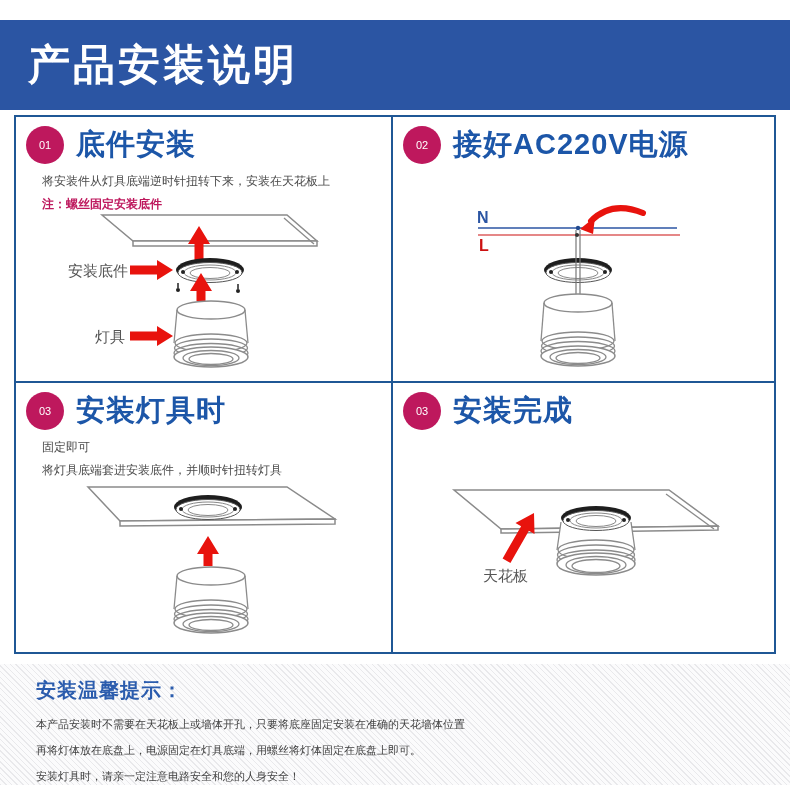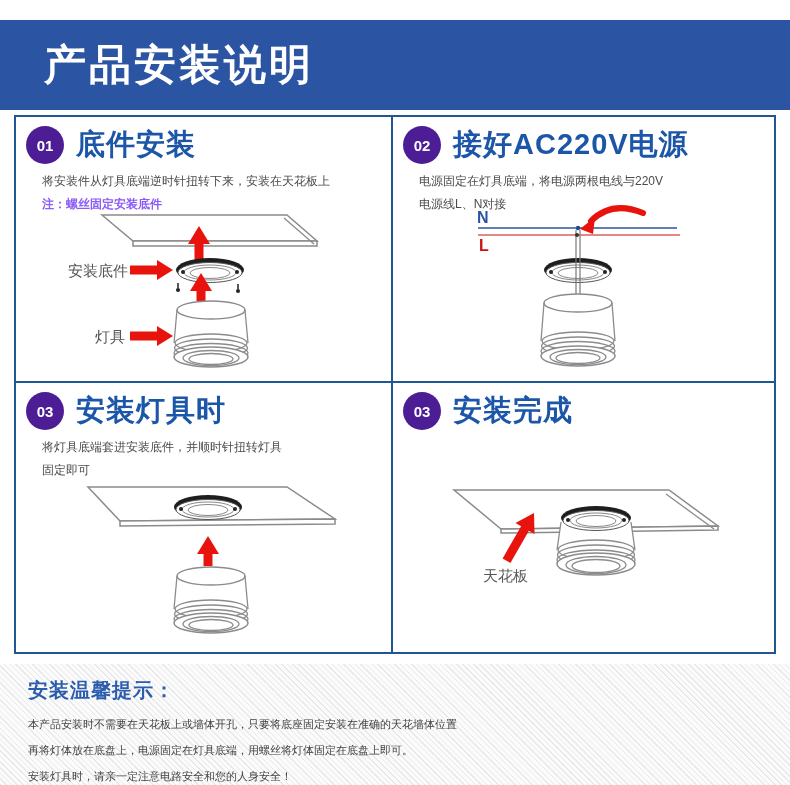--- a/index.html
+++ b/index.html
@@ -5,56 +5,56 @@
   html,body{margin:0;padding:0;}
   body{
     width:790px;height:785px;position:relative;background:#ffffff;
     font-family:"Liberation Sans","DejaVu Sans",sans-serif;
     overflow:hidden;
   }
   .header{
     position:absolute;left:0;top:20px;width:790px;height:90px;
     background:#2b55a3;color:#ffffff;
     font-size:42px;font-weight:bold;letter-spacing:3px;
-    line-height:90px;padding-left:44px;box-sizing:border-box;
+    line-height:90px;padding-left:28px;box-sizing:border-box;
   }
   .grid{
     position:absolute;left:14px;top:115px;width:758px;height:535px;
     border:2px solid #1f5795;
     display:grid;grid-template-columns:377px 1fr;grid-template-rows:266px 1fr;
     background:#ffffff;
   }
   .cell{position:relative;}
   .cell-tl,.cell-bl{border-right:2px solid #1f5795;}
   .cell-tl,.cell-tr{border-bottom:2px solid #1f5795;}
   .step-head{position:absolute;left:10px;top:8px;display:flex;align-items:center;gap:12px;}
   .badge{
-    width:38px;height:38px;border-radius:50%;background:#4c1d95;color:#fff;
-    font-size:15px;font-weight:bold;display:flex;align-items:center;justify-content:center;
+    width:38px;height:38px;border-radius:50%;background:#be185d;color:#fff;
+    font-size:11px;font-weight:normal;display:flex;align-items:center;justify-content:center;
   }
   .step-title{font-size:29px;font-weight:bold;color:#1c56a8;letter-spacing:1px;}
   .step-text{
     position:absolute;left:26px;top:53px;font-size:12px;color:#4a4a4a;
     line-height:23px;white-space:nowrap;
   }
-  .step-note{color:#8b5cf6;font-weight:bold;}
+  .step-note{color:#be185d;font-weight:bold;}
   .diag{position:absolute;left:0;}
   .diag1{top:88px;}
   .diag2{top:88px;}
   .diag3{top:88px;}
   .diag4{top:95px;}
   .svg-label{font-size:15px;fill:#555555;}
   .wire-label-n{font-size:16px;font-weight:bold;fill:#2b55a3;}
   .wire-label-l{font-size:16px;font-weight:bold;fill:#cc1111;}
   .outline{stroke:#8b8b8b;fill:none;stroke-width:1.3;}
   .outline-f{stroke:#8b8b8b;fill:#ffffff;stroke-width:1.5;}
   .red{fill:#e8130d;}
   .tips{
     position:absolute;left:0;top:664px;width:790px;height:121px;box-sizing:border-box;
-    padding:13px 20px 0 28px;
+    padding:13px 20px 0 36px;
     background-color:#fbfbfc;
     background-image:repeating-linear-gradient(45deg,rgba(150,150,160,0.18) 0 1px,transparent 1px 4px);
   }
   .tips-title{font-size:20px;font-weight:bold;color:#2b5cad;margin-bottom:7px;letter-spacing:1px;}
   .tips-line{font-size:11px;color:#3f3f3f;line-height:26px;white-space:nowrap;}
 </style>
 </head>
 <body>
 
 <div class="header">
@@ -111,24 +111,20 @@
       <text class="svg-label" x="79" y="137">灯具</text>
       <polygon class="red" points="157,131 141,121 141,126.5 114,126.5 114,135.5 141,135.5 141,141"></polygon>
     </svg>
   </div>
 
   <div class="cell cell-tr">
     <div class="step-head">
       <div class="badge">02</div>
       <div class="step-title">接好AC220V电源</div>
     </div>
-    <div class="step-text">
-      <div>电源固定在灯具底端，将电源两根电线与220V</div>
-      <div>电源线L、N对接</div>
-    </div>
     <svg class="diag diag2" width="381" height="176" viewBox="0 0 381 176">
       <text class="wire-label-n" x="84" y="18">N</text>
       <line x1="85" y1="23" x2="284" y2="23" stroke="#2b55a3" stroke-width="1.6"></line>
       <line x1="85" y1="30" x2="287" y2="30" stroke="#cc1111" stroke-width="1.2"></line>
       <text class="wire-label-l" x="86" y="46">L</text>
       <g>
         <ellipse cx="185" cy="65" rx="34" ry="12" fill="#1e1e1e"></ellipse>
         <ellipse cx="185" cy="67.5" rx="32" ry="10" fill="#ffffff" stroke="#555" stroke-width="1"></ellipse>
         <ellipse cx="185" cy="67.5" rx="26" ry="7.5" fill="none" stroke="#888"></ellipse>
         <ellipse cx="185" cy="68" rx="20" ry="5.5" fill="none" stroke="#888"></ellipse>
@@ -159,22 +155,22 @@
       </g>
     </svg>
   </div>
 
   <div class="cell cell-bl">
     <div class="step-head">
       <div class="badge">03</div>
       <div class="step-title">安装灯具时</div>
     </div>
     <div class="step-text">
+      <div>固定即可</div>
       <div>将灯具底端套进安装底件，并顺时针扭转灯具</div>
-      <div>固定即可</div>
     </div>
     <svg class="diag diag3" width="377" height="178" viewBox="0 0 377 178">
       <g>
         <polygon class="outline-f" points="72,16 271,16 319,48 104,50"></polygon>
         <polygon class="outline-f" points="104,50 319,48 319,53 104,55"></polygon>
       </g>
       <g>
         <ellipse cx="192" cy="36" rx="34" ry="12" fill="#1e1e1e"></ellipse>
         <ellipse cx="192" cy="38.5" rx="32" ry="10" fill="#ffffff" stroke="#555" stroke-width="1"></ellipse>
         <ellipse cx="192" cy="38.5" rx="26" ry="7.5" fill="none" stroke="#888"></ellipse>

